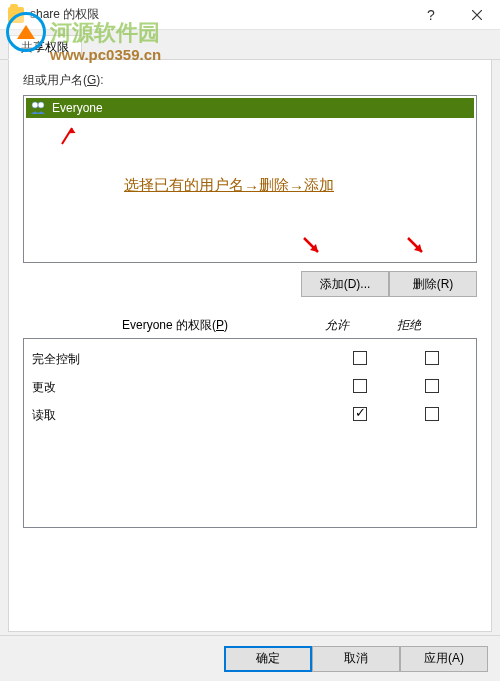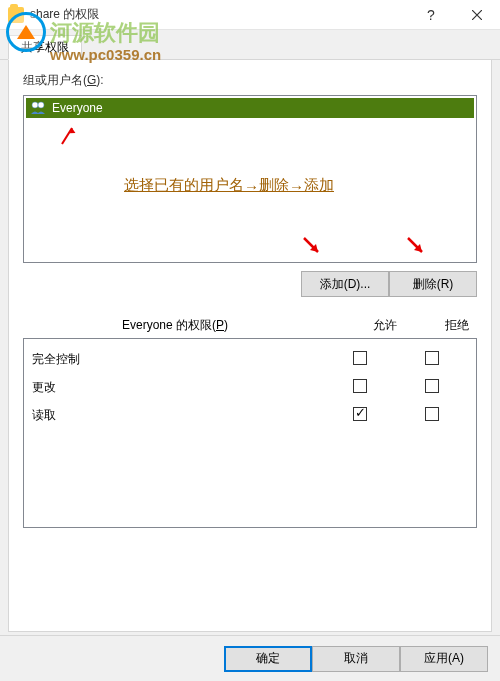--- a/index.html
+++ b/index.html
@@ -39,21 +39,21 @@
     .arrow svg { width: 100%; height: 100%; }
     .arrow1 { top: 26px; left: 34px; }
     .arrow2 { top: 138px; left: 276px; }
     .arrow3 { top: 138px; left: 380px; }
     
     .btnrow { display: flex; justify-content: flex-end; margin-top: 8px; margin-bottom: 16px; }
     .btn { min-width: 88px; height: 26px; background: #e1e1e1; border: 1px solid #adadad; font-size: 12px; cursor: pointer; padding: 0 10px; }
     
     .perm-header { display: flex; font-size: 12px; padding: 4px 8px 4px 2px; }
     .perm-header .col1 { flex: 1; text-align: center; }
-    .perm-header .col2, .perm-header .col3 { width: 72px; text-align: right; }
+    .perm-header .col2, .perm-header .col3 { width: 72px; text-align: left; font-style: italic; }
     
     .perm-box { border: 1px solid #828790; height: 190px; padding: 6px 8px; }
     .perm-row { display: flex; align-items: center; height: 28px; font-size: 12px; }
     .perm-row .col1 { flex: 1; }
     .perm-row .col2, .perm-row .col3 { width: 72px; text-align: center; }
     .cb { width: 14px; height: 14px; border: 1px solid #333; display: inline-block; background: #fff; position: relative; cursor: pointer; }
     .cb.checked::after { content: "✓"; position: absolute; top: -3px; left: 1px; font-size: 13px; color: #000; }
     
     .footer { position: absolute; bottom: 0; left: 0; right: 0; height: 46px; background: #f0f0f0; border-top: 1px solid #d6d6d6; display: flex; justify-content: flex-end; align-items: center; padding-right: 12px; }
     .footer .btn.primary { border: 2px solid #0078d7; background: #e1e1e1; }

